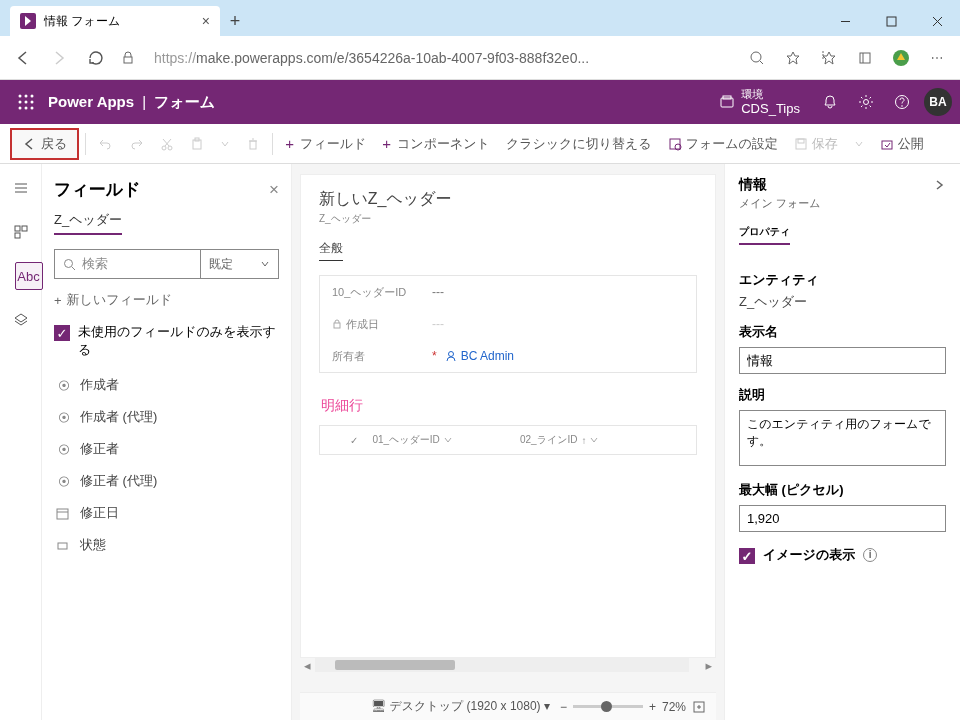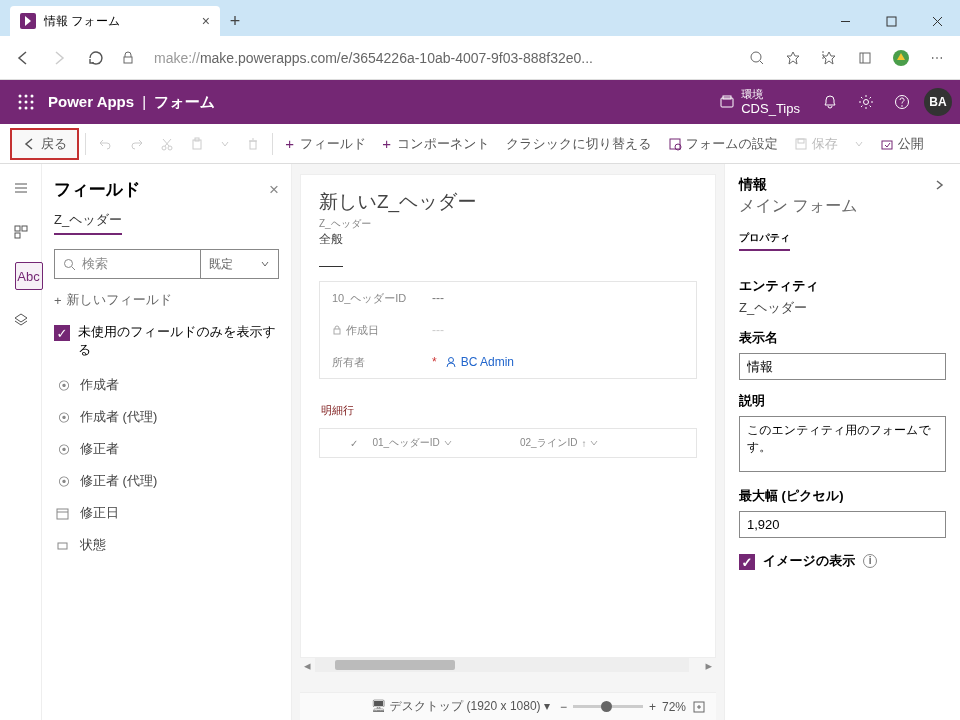--- a/index.html
+++ b/index.html
@@ -53,45 +53,45 @@
 .defaultdd { width: 78px; border-left: 1px solid #888; display: flex; align-items: center; justify-content: space-between; padding: 0 8px; color: #666; font-size: 12px; }
 .newfield { color: #666; font-size: 13px; display: flex; align-items: center; gap: 5px; margin-bottom: 14px; }
 .chkrow { display: flex; align-items: flex-start; gap: 8px; font-size: 13px; margin-bottom: 10px; }
 .chkbox { width: 16px; height: 16px; background: #742774; display: flex; align-items: center; justify-content: center; color: #fff; flex-shrink: 0; margin-top: 2px; }
 .flist { margin-left: -12px; margin-right: -12px; }
 .fitem { display: flex; align-items: center; gap: 8px; padding: 7px 14px; font-size: 13px; color: #444; }
 .ficon { width: 16px; text-align: center; color: #888; font-size: 13px; }
 
 .canvas { flex: 1; background: #f5f5f5; padding: 10px 8px 0 8px; display: flex; flex-direction: column; position: relative; }
 .formarea { background: #fff; flex: 1; padding: 14px 18px; position: relative; overflow: hidden; border: 1px solid #eee; }
-.formtitle { font-size: 19px; color: #444; }
+.formtitle { font-size: 16px; color: #444; }
 .formsub { font-size: 10px; color: #888; margin-top: 2px; }
-.tabgen { font-size: 12px; color: #444; border-bottom: 1px solid #333; display: inline-block; padding-bottom: 18px; }
+.tabgen { font-size: 12px; color: #444; margin-top: 14px; border-bottom: 1px solid #333; display: inline-block; padding-bottom: 3px; }
 .card { border: 1px solid #e5e5e5; margin-top: 14px; }
 .frow { display: flex; align-items: center; height: 32px; padding: 0 12px; font-size: 11px; }
 .flabel { width: 100px; color: #888; display: flex; align-items: center; gap: 4px; }
 .fval { color: #777; font-size: 12px; }
 .fval.link { color: #2266cc; display: flex; align-items: center; gap: 4px; }
 .fval .req { color: #cc3333; margin-right: 4px; }
-.detail-title { font-size: 11px; color: #7f1d1d; margin-top: 24px; margin-bottom: 10px; padding-left: 2px; }
+.detail-title { font-size: 14px; color: #ec4899; margin-top: 24px; margin-bottom: 10px; padding-left: 2px; }
 .gridhdr { border: 1px solid #e5e5e5; height: 30px; display: flex; align-items: center; font-size: 10px; color: #888; }
 .gcol1 { width: 200px; padding-left: 30px; display: flex; align-items: center; gap: 4px; }
 .gcol2 { flex: 1; display: flex; align-items: center; gap: 4px; }
 
 .canvas-scroll { height: 14px; display: flex; align-items: center; }
 .hscroll { flex: 1; height: 14px; background: #eee; position: relative; margin-right: 12px; }
 .hscroll-thumb { position: absolute; left: 20px; width: 120px; top: 2px; bottom: 2px; background: #bbb; border-radius: 2px; }
 .statusbar { height: 28px; display: flex; align-items: center; justify-content: flex-end; gap: 10px; padding: 0 10px; font-size: 12px; color: #555; background: #fafafa; border-top: 1px solid #eee; margin-top: 20px; }
 .zoom { display: flex; align-items: center; gap: 6px; }
 .zoomtrack { width: 70px; height: 3px; background: #ccc; position: relative; }
 .zoomthumb { position: absolute; left: 28px; top: -4px; width: 11px; height: 11px; border-radius: 50%; background: #666; }
 
 .propanel { width: 236px; border-left: 1px solid #eee; padding: 12px 14px; font-size: 13px; }
 .propanel h3 { font-size: 14px; font-weight: 600; display: flex; justify-content: space-between; align-items: center; }
-.propsub { font-size: 16px; color: #666; margin-top: 2px; }
+.propsub { font-size: 11px; color: #666; margin-top: 2px; }
 .proptab { font-size: 10px; font-weight: 600; border-bottom: 2px solid #742774; display: inline-block; padding-bottom: 4px; margin-top: 14px; margin-bottom: 14px; }
 .plabel { font-size: 13px; font-weight: 600; margin-top: 12px; margin-bottom: 4px; }
 .pval { font-size: 13px; color: #444; }
 .pinput { width: 100%; border: 1px solid #888; padding: 5px 7px; font-size: 13px; margin-top: 2px; }
 .ptextarea { width: 100%; border: 1px solid #888; padding: 5px 7px; font-size: 12px; height: 56px; resize: none; margin-top: 2px; }
 .chkline { display: flex; align-items: center; gap: 8px; margin-top: 14px; font-size: 13px; font-weight: 600; }
 .info-i { width: 14px; height: 14px; border: 1px solid #888; border-radius: 50%; font-size: 10px; text-align: center; color: #666; line-height: 12px; }
 
 svg { display: block; }
 </style>
@@ -145,21 +145,21 @@
         <path d="M3 9a6 6 0 1 1 2 4.5" fill="none" stroke="#555" stroke-width="1.4"></path>
         <polyline points="3,10 3,14 7,14" fill="none" stroke="#555" stroke-width="1.4"></polyline>
       </svg>
     </div>
   <div class="navbtn" style="width:28px">
       <svg width="14" height="14">
         <rect x="3" y="6" width="8" height="6" fill="none" stroke="#666"></rect>
         <path d="M4 6 v-2 a3 3 0 0 1 6 0 v2" fill="none" stroke="#666"></path>
       </svg>
     </div>
-  <div class="url"><span class="proto">make://</span><span>make.powerapps.com/e/3654226a-10ab-4007-9f03-888f32e0...</span></div>
+  <div class="url"><span class="proto">https://</span><span>make.powerapps.com/e/3654226a-10ab-4007-9f03-888f32e0...</span></div>
   <div class="navbtn">
       <svg width="16" height="16">
         <circle cx="7" cy="7" r="5" fill="none" stroke="#666"></circle>
         <line x1="11" y1="11" x2="14" y2="14" stroke="#666"></line>
       </svg>
     </div>
   <div class="navbtn">
       <svg width="16" height="16">
         <polygon points="8,2 10,6 14,6 11,9 12,14 8,11 4,14 5,9 2,6 6,6" fill="none" stroke="#666"></polygon>
       </svg>

